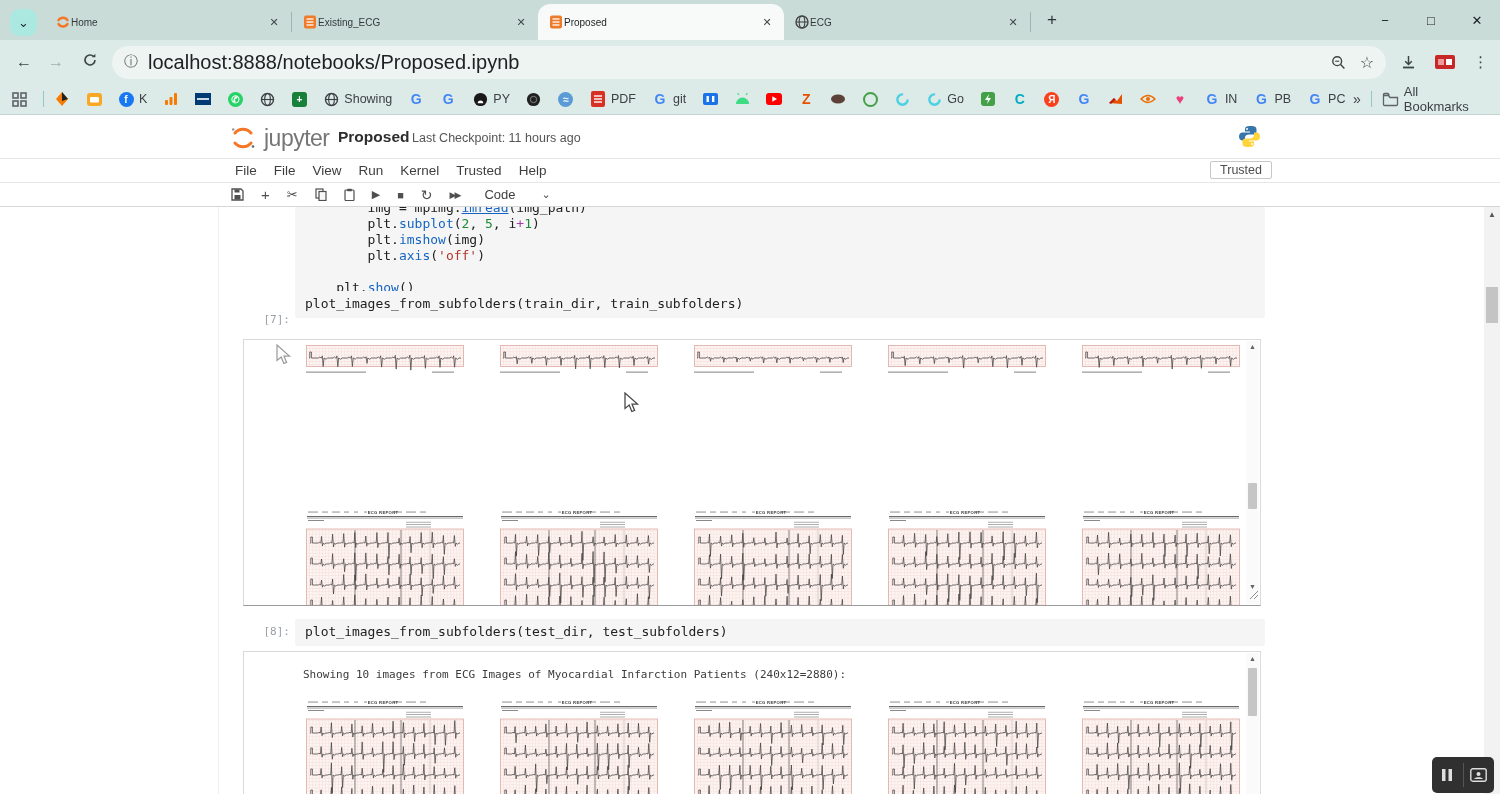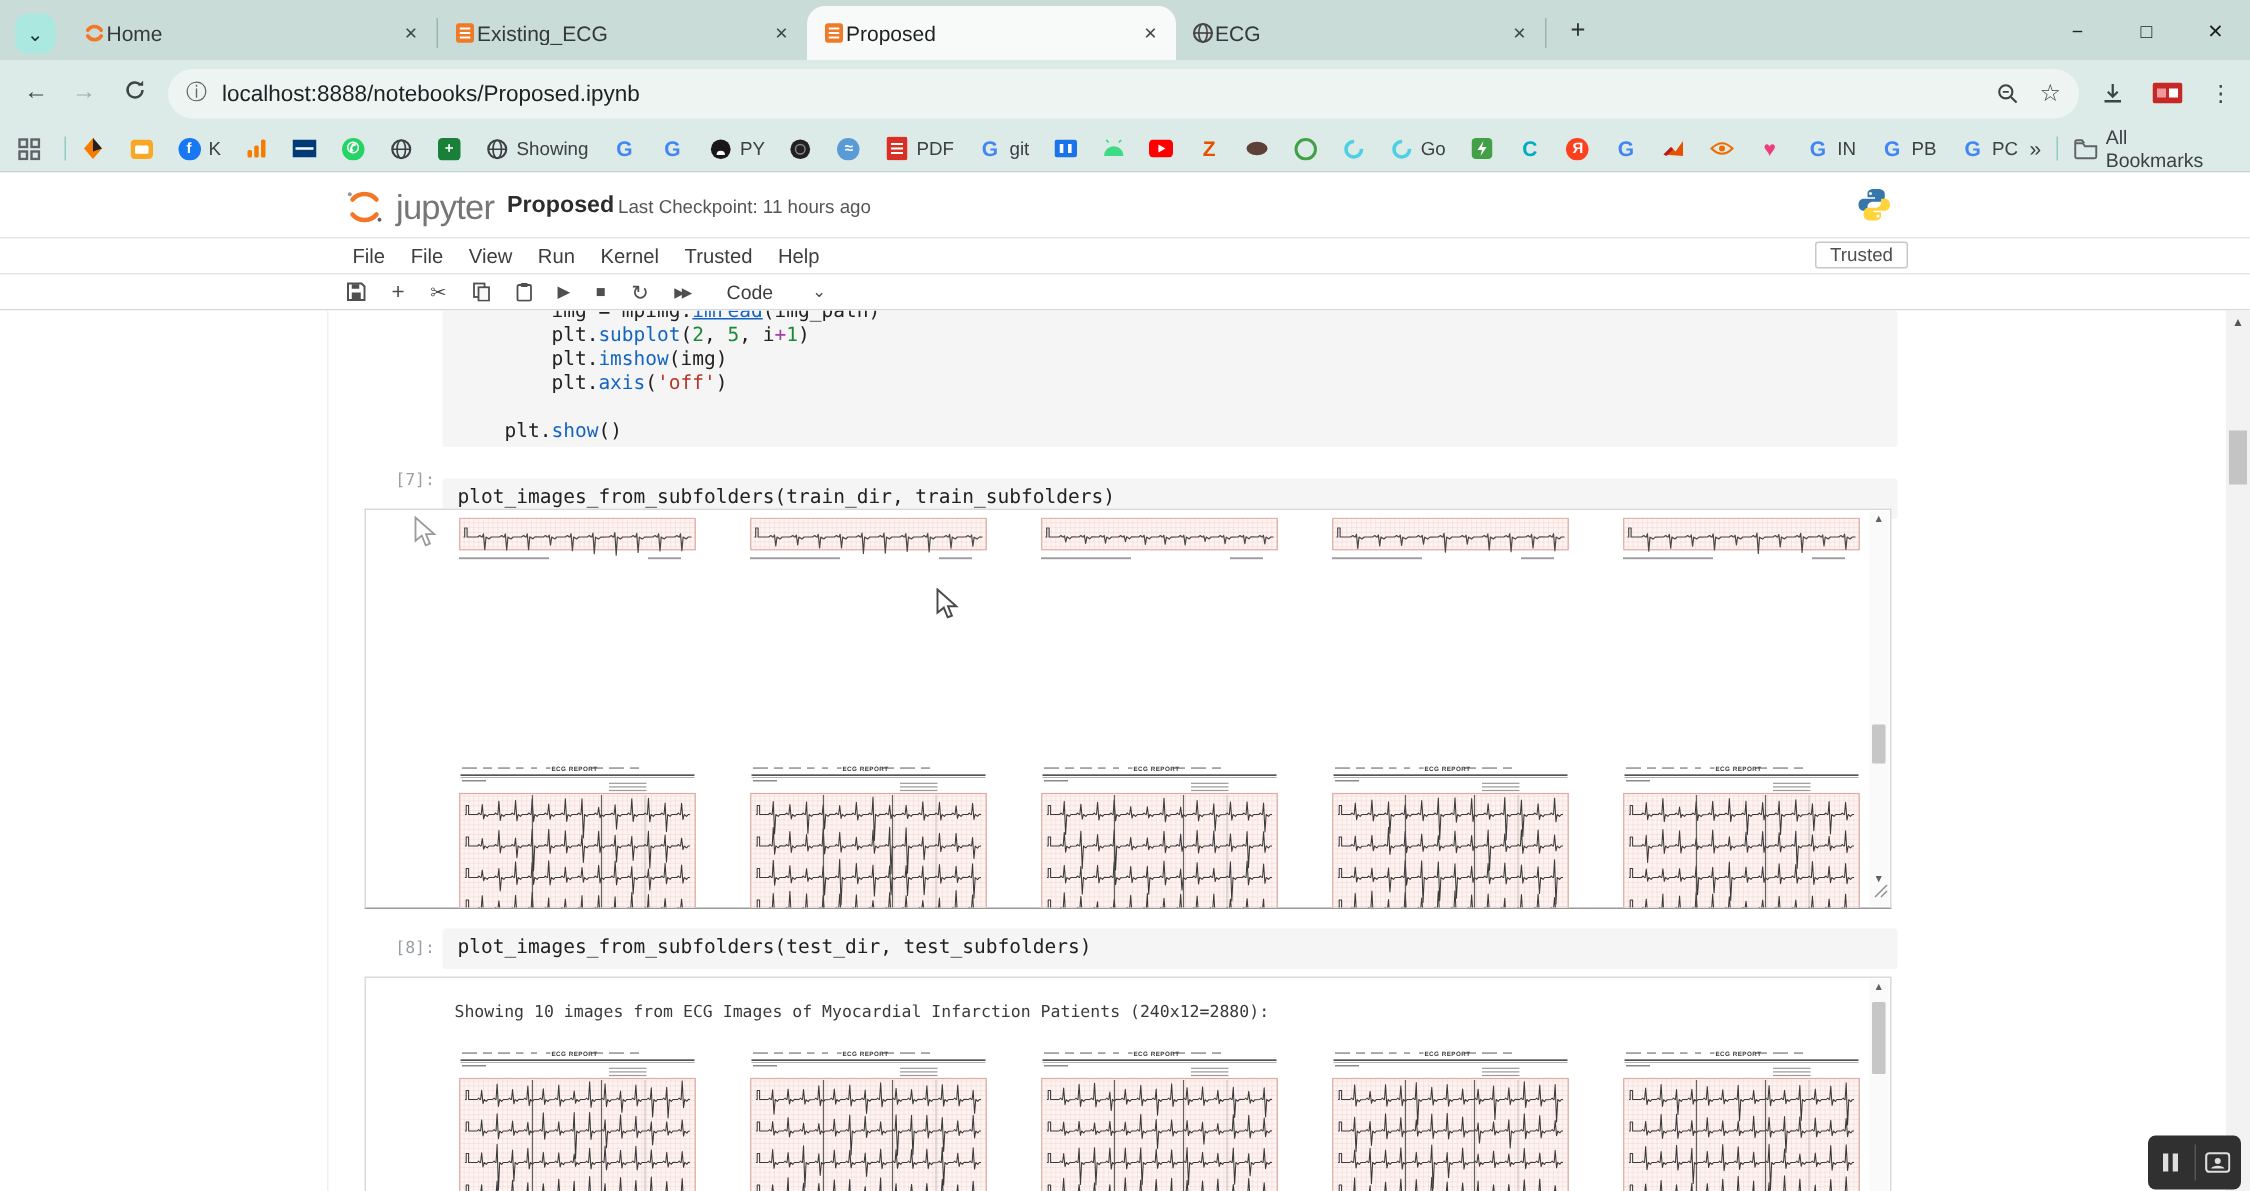--- a/index.html
+++ b/index.html
@@ -6,35 +6,35 @@
   .screen{position:relative;width:1500px;height:794px;overflow:hidden;background:#fff;
           font-family:"Liberation Sans",sans-serif;-webkit-font-smoothing:antialiased;}
   
   .tabbar{height:40px;background:#c9dcd8;display:flex;align-items:flex-end;}
   .tabsearch{width:27px;height:27px;margin:6px 8px 4px 10px;background:#abe8e0;border-radius:9px;
              display:flex;align-items:center;justify-content:center;font-size:13px;color:#1d2b29;cursor:pointer;}
   .tabs{display:flex;height:40px;align-items:flex-end;}
   .tab{position:relative;width:228px;height:36px;display:flex;align-items:center;padding:0 8px 0 10px;
        border-radius:12px 12px 0 0;color:#33393b;}
   .tab.active{background:#f7faf9;color:#1c2021;}
-  .tab .tlabel{flex:1;font-size:14px;white-space:nowrap;overflow:hidden;}
+  .tab .tlabel{flex:1;font-size:10px;white-space:nowrap;overflow:hidden;}
   .tab .tclose{width:18px;height:18px;border-radius:9px;display:flex;align-items:center;justify-content:center;
                font-size:11px;color:#41494b;cursor:pointer;}
   .tabdiv{width:1px;height:20px;background:#9db4b0;margin:0 0 8px 0;}
   .newtab{width:26px;height:26px;margin:0 0 7px 8px;display:flex;align-items:center;justify-content:center;
           font-size:17px;color:#2c3436;cursor:pointer;}
   .wincontrols{margin-left:auto;display:flex;height:40px;align-items:center;}
   .wincontrols span{width:46px;text-align:center;font-size:13px;color:#202124;cursor:pointer;}
   .addressbar{height:44px;background:#ddebe8;display:flex;align-items:center;}
   .navbtn{font-size:16px;color:#3c4543;margin-left:16px;cursor:pointer;}
   .navbtn.disabled{color:#9ab0ac;}
   .urlpill{flex:1;height:33px;border-radius:17px;background:#edf4f2;margin:0 14px 0 14px;
            display:flex;align-items:center;padding:0 12px;}
   .urlinfo{font-size:14px;color:#5f6866;}
-  .urltext{font-size:15px;color:#202124;margin-left:10px;flex:1;}
+  .urltext{font-size:20px;color:#202124;margin-left:10px;flex:1;}
   .pillicon{margin-left:14px;cursor:pointer;display:flex;align-items:center;}
   .baricon{margin-right:18px;cursor:pointer;display:flex;align-items:center;}
   .dots{font-size:15px;color:#3c4543;margin-right:12px;cursor:pointer;}
   .bookmarksbar{height:30px;background:#ddebe8;border-bottom:1px solid #c4d4d1;display:flex;align-items:center;
                 padding-left:12px;overflow:hidden;}
   .bmdiv{width:1px;height:16px;background:#8fc9c2;margin:0 10px;}
   .bmitem{display:flex;align-items:center;margin-right:16px;cursor:pointer;flex:0 0 auto;}
   .bmlabel{font-size:12.5px;color:#3c4043;margin-left:5px;}
   .bmright{margin-left:auto;display:flex;align-items:center;padding-right:14px;}
   .chev2{font-size:14px;color:#3c4043;cursor:pointer;}
@@ -517,21 +517,21 @@
   </div>
 
   <div class="jnotebook">
     <div class="nbline"></div>
 
     <div class="cellinput" style="top:0;height:91px;">
       <div class="code" id="topcode" style="margin-top:-7px;padding-top:0;"><div class="codeline"><span class="tk-p">        img = mpimg.</span><span class="tk-fnu">imread</span><span class="tk-p">(img_path)</span></div><div class="codeline"><span class="tk-p">        plt.</span><span class="tk-fn">subplot</span><span class="tk-p">(</span><span class="tk-num">2</span><span class="tk-p">, </span><span class="tk-num">5</span><span class="tk-p">, i</span><span class="tk-op">+</span><span class="tk-num">1</span><span class="tk-p">)</span></div><div class="codeline"><span class="tk-p">        plt.</span><span class="tk-fn">imshow</span><span class="tk-p">(img)</span></div><div class="codeline"><span class="tk-p">        plt.</span><span class="tk-fn">axis</span><span class="tk-p">(</span><span class="tk-str">'off'</span><span class="tk-p">)</span></div><div class="codeline">&nbsp;</div><div class="codeline"><span class="tk-p">    plt.</span><span class="tk-fn">show</span><span class="tk-p">()</span></div></div>
     </div>
 
     <div class="prompt" style="top:106px;">[7]:</div>
-    <div class="cellinput" style="top:112px;height:27px;">
+    <div class="cellinput" style="top:84px;height:27px;">
       <div class="code" id="code7"><div class="codeline"><span class="tk-p">plot_images_from_subfolders(train_dir, train_subfolders)</span></div></div>
     </div>
 
     <div class="outbox first" style="top:132px;height:267px;position:absolute;">
       <div class="thumbrow" id="trainStrips" style="left:62px;top:5px;">
           <div class="thumb"><svg width="158" height="32" viewBox="0 0 158 32">
               <defs>
                 <pattern id="ecgpat0" width="3.2" height="3.2" patternUnits="userSpaceOnUse">
                   <path d="M3.2 0H0V3.2" fill="none" stroke="rgba(214,140,128,0.45)" stroke-width="0.4"></path>
                 </pattern>

